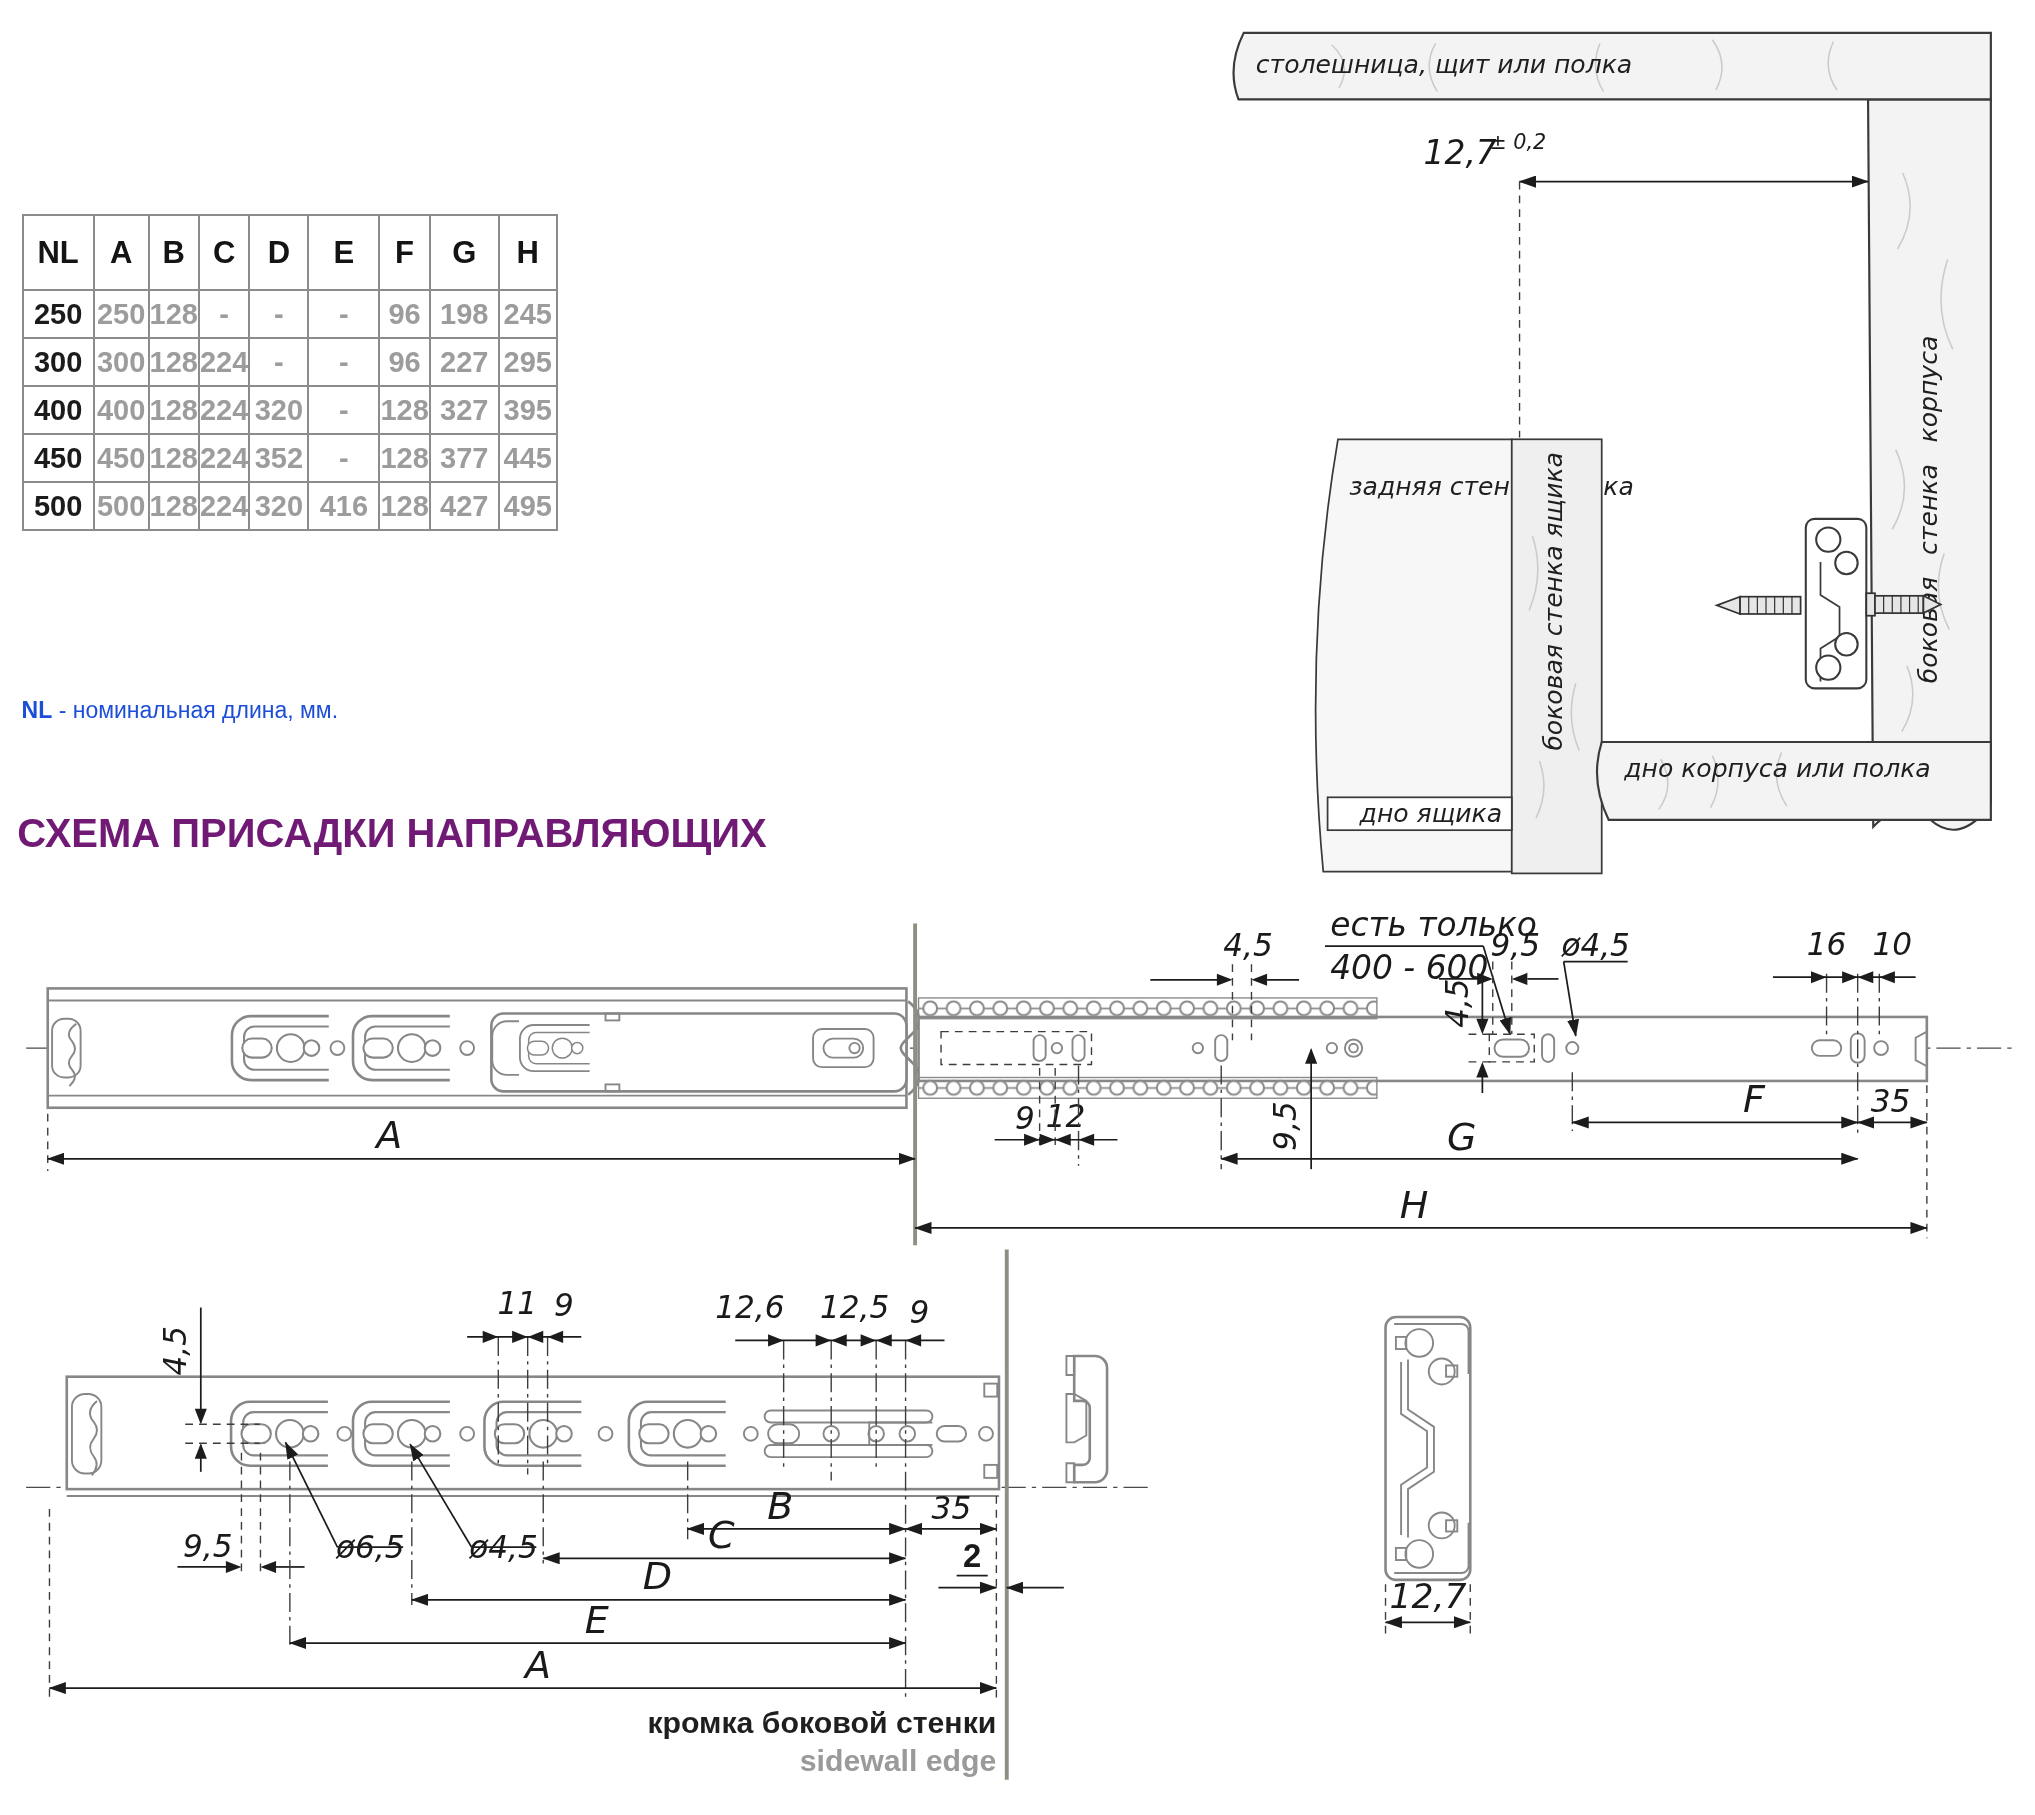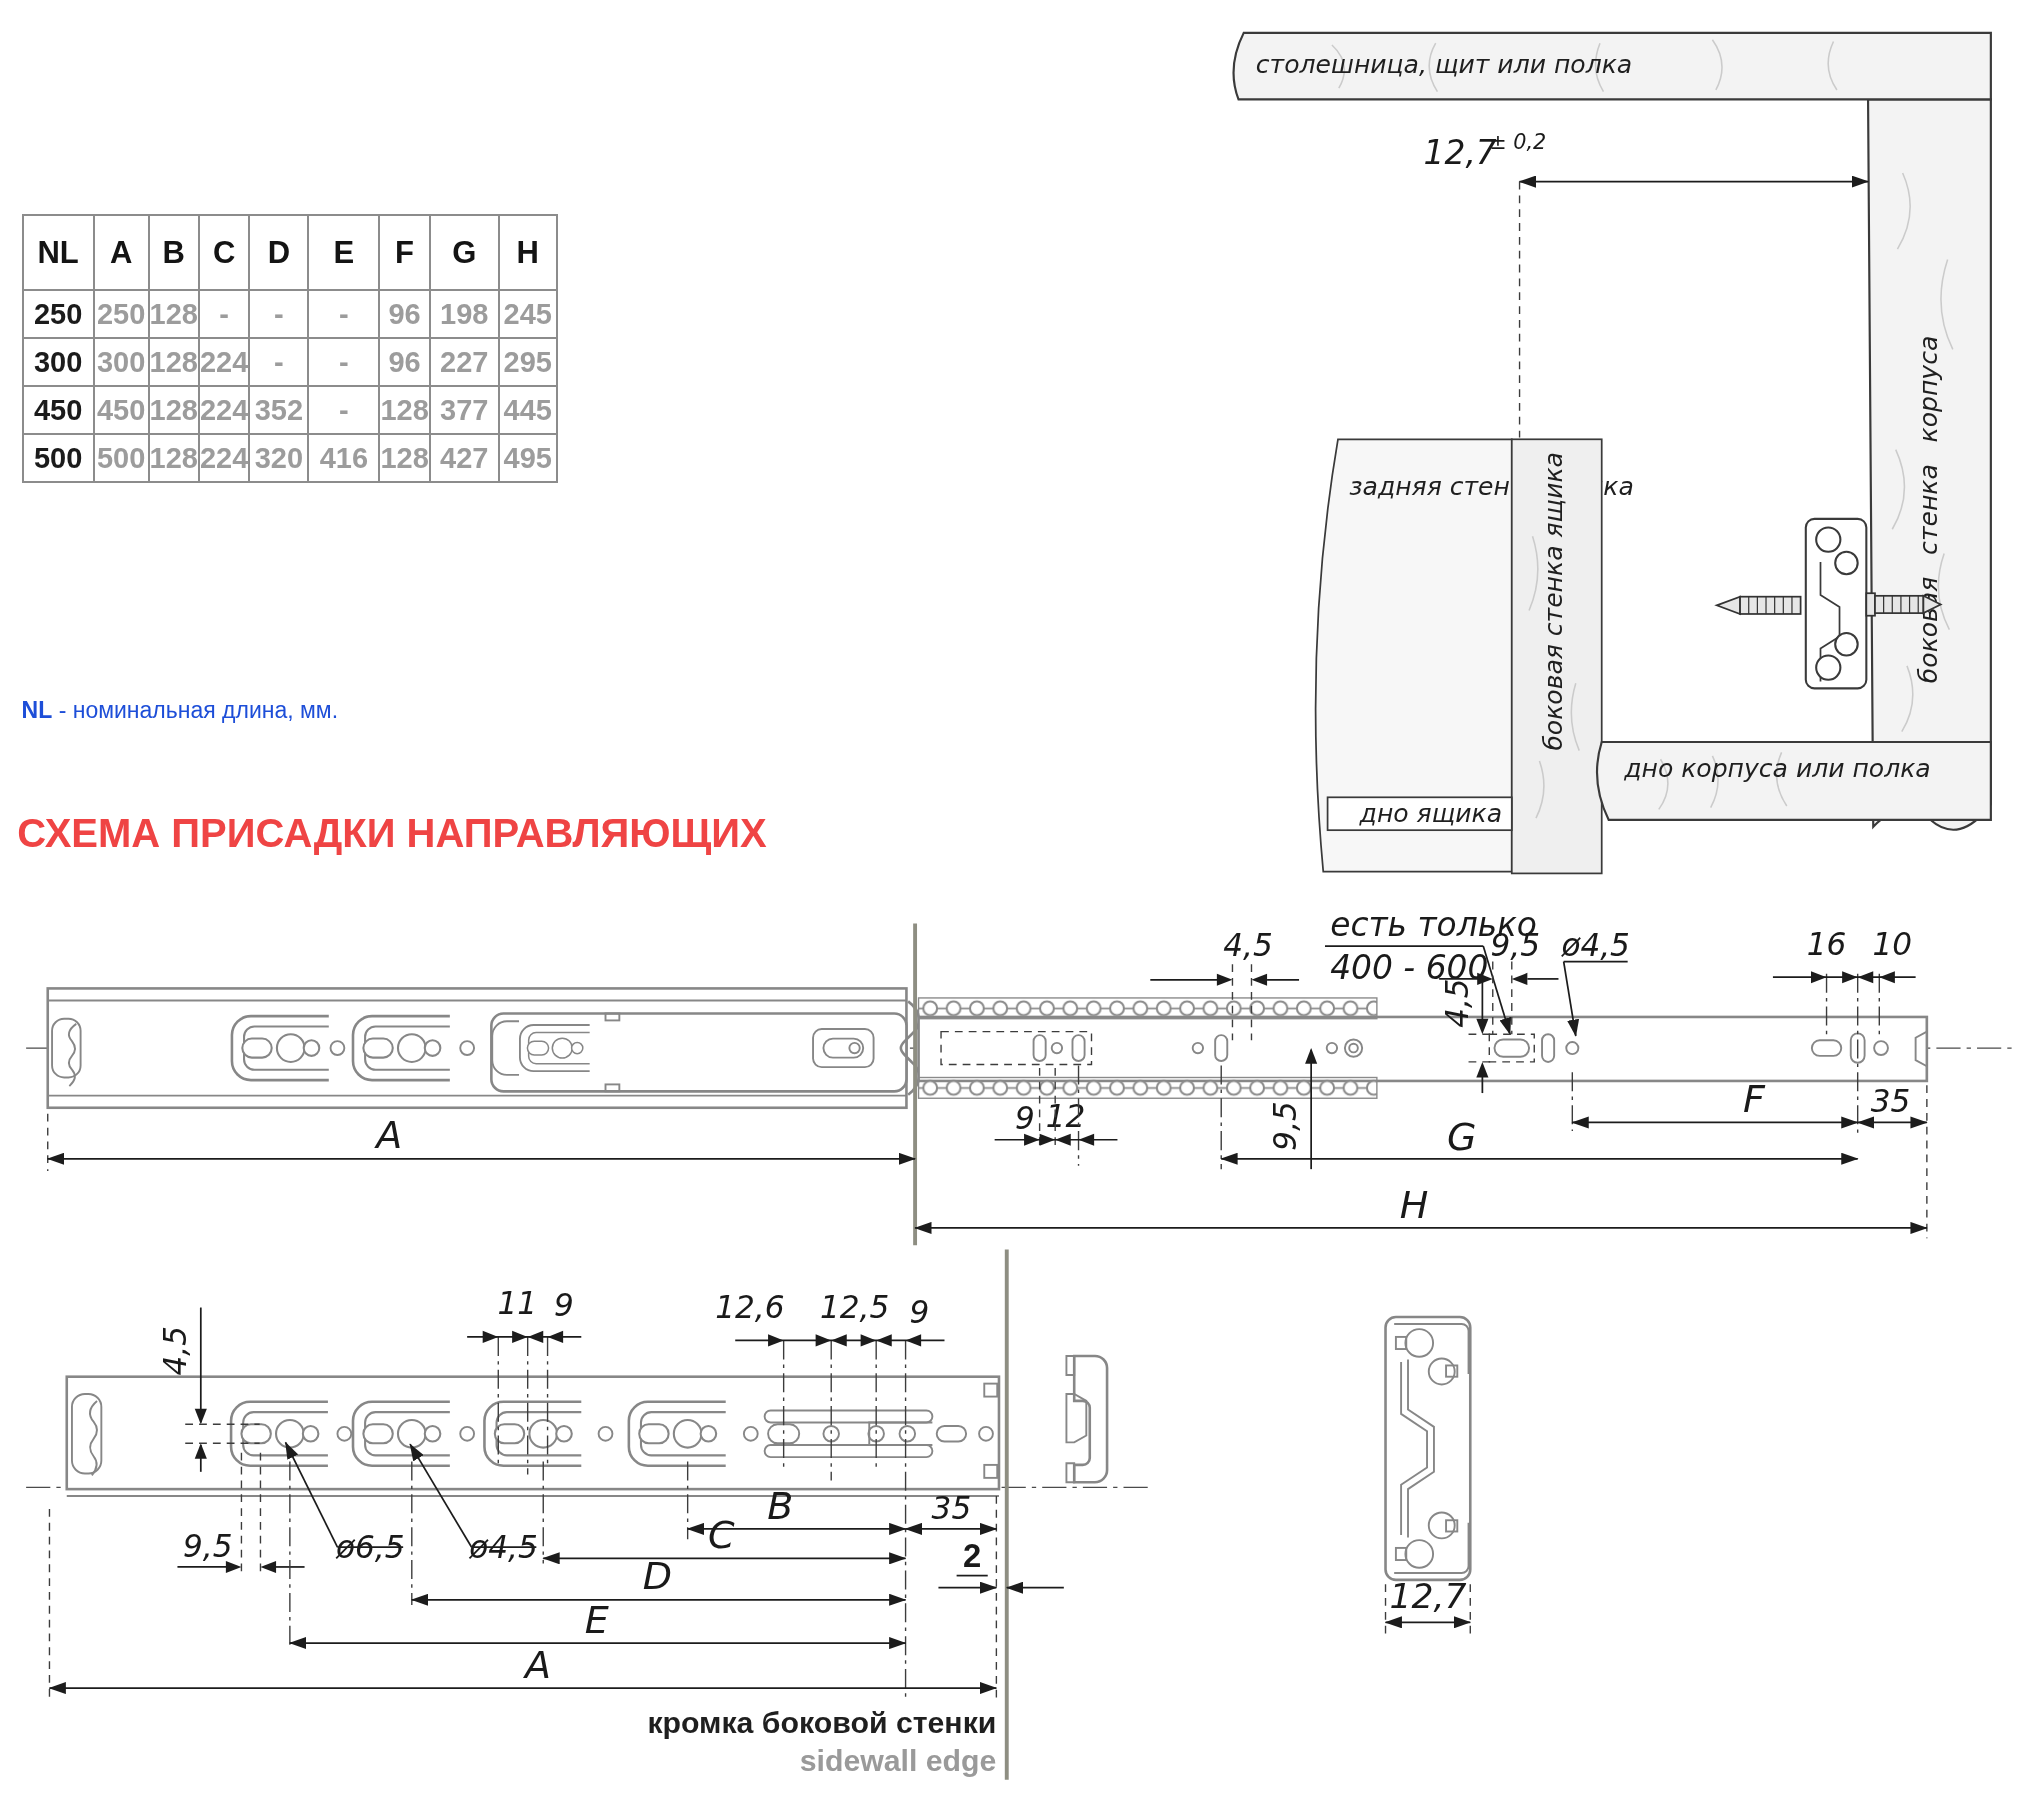--- a/index.html
+++ b/index.html
@@ -7,21 +7,21 @@
         font-family:"Liberation Sans",sans-serif;color:#1b1b1b;}
   
   .spec-table{position:absolute;left:21.6px;top:214px;border-collapse:collapse;table-layout:fixed;}
   .spec-table th,.spec-table td{border:2.2px solid #8c8c8c;text-align:center;vertical-align:middle;padding:0;}
   .spec-table th{height:73px;font-size:31px;font-weight:bold;color:#141414;}
   .spec-table td{height:46px;font-size:29px;font-weight:bold;color:#9c9c9c;}
   .spec-table td.nl{color:#1b1b1b;}
   
   .footnote{position:absolute;left:21.6px;top:697px;font-size:23px;color:#1d4ed8;}
   .footnote b{font-weight:bold;}
-  .heading{position:absolute;left:17.3px;top:811px;font-size:40px;font-weight:bold;color:#ef4444;letter-spacing:0px;white-space:nowrap;}
+  .heading{position:absolute;left:17.3px;top:811px;font-size:40px;font-weight:bold;color:#701a75;letter-spacing:0px;white-space:nowrap;}
   
   svg{position:absolute;left:0;top:0;}
   .rail{stroke:#878787;stroke-width:3;fill:none;}
   .railf{stroke:#878787;stroke-width:3;fill:#fff;}
   .rail2{stroke:#878787;stroke-width:2.2;fill:none;}
   .dim{stroke:#1c1c1c;stroke-width:2;fill:none;}
   .tri{fill:#1c1c1c;stroke:none;}
   .dash{stroke:#3c3c3c;stroke-width:1.6;fill:none;stroke-dasharray:9 7;}
   .ddot{stroke:#3c3c3c;stroke-width:1.6;fill:none;stroke-dasharray:22 6 4 6;}
   .cl{stroke:#4a4a4a;stroke-width:1.6;fill:none;stroke-dasharray:28 7 5 7;}
@@ -85,20 +85,31 @@
           <td>300</td>
           <td>128</td>
           <td>224</td>
           <td>-</td>
           <td>-</td>
           <td>96</td>
           <td>227</td>
           <td>295</td>
         </tr>
         <tr>
+          <td class="nl">400</td>
+          <td>400</td>
+          <td>128</td>
+          <td>224</td>
+          <td>320</td>
+          <td>-</td>
+          <td>128</td>
+          <td>327</td>
+          <td>395</td>
+        </tr>
+        <tr>
           <td class="nl">450</td>
           <td>450</td>
           <td>128</td>
           <td>224</td>
           <td>352</td>
           <td>-</td>
           <td>128</td>
           <td>377</td>
           <td>445</td>
         </tr>

